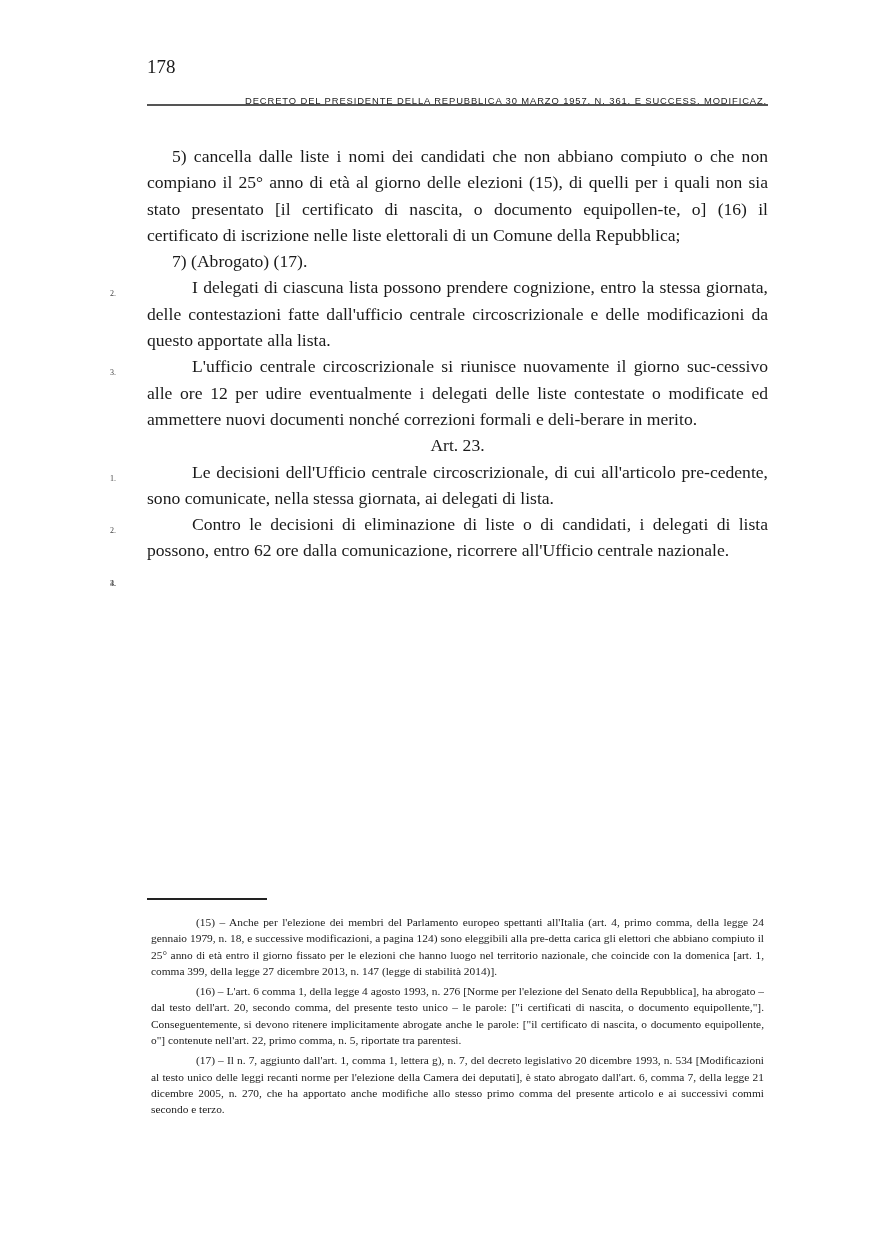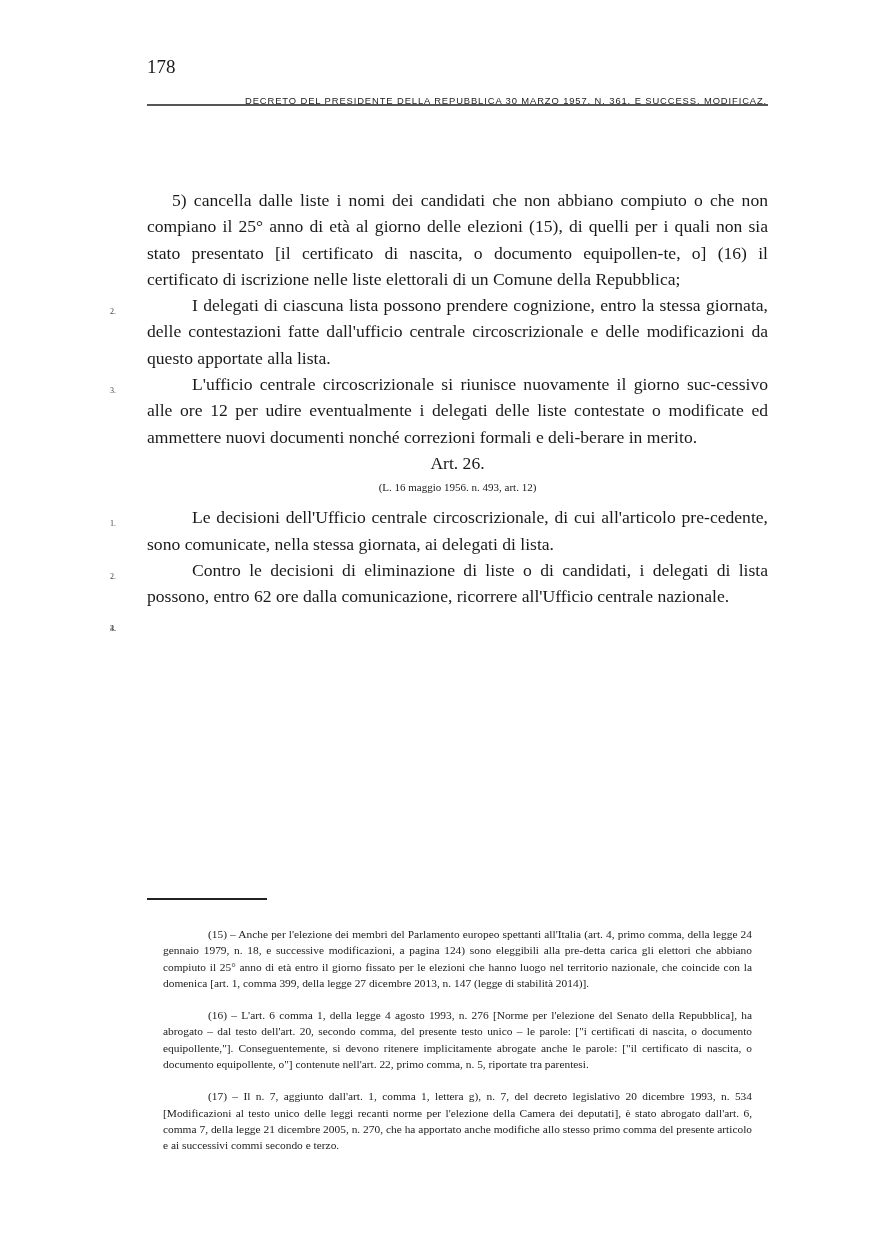--- a/index.html
+++ b/index.html
@@ -5,49 +5,49 @@
     html, body { margin: 0; padding: 0; background: #ffffff; }
     body { width: 876px; height: 1239px; position: relative; overflow: hidden;
            font-family: "Liberation Serif", "DejaVu Serif", serif; color: #1a1a1a; }
     .page-number { position: absolute; left: 147px; top: 56px; font-size: 19px; }
     .running-head { position: absolute; left: 212px; top: 95px; font-family: Liberation Sans, sans-serif;
                     font-size: 9.4px; letter-spacing: 0.9px; color: #222; white-space: nowrap; margin-left: 33px; }
     .head-rule { position: absolute; left: 147px; top: 104px; width: 621px; height: 2px; background: #555; }
     .body { position: absolute; left: 147px; top: 143px; width: 621px; font-size: 17.6px; line-height: 26.3px;
             text-align: justify; }
     .p { margin: 0; position: relative; }
-    .indent1 { text-indent: 25px; margin-top: 44px; }
+    .indent1 { text-indent: 25px; }
     .indent2 { text-indent: 45px; }
     .margin-num { position: absolute; left: -37px; top: 7px; font-size: 8px; color: #444; text-indent: 0; }
     .art-title { text-align: center; margin-top: 0; font-size: 17.6px; }
     .art-source { text-align: center; font-size: 11px; line-height: 22px; margin-bottom: 6px; }
     .fn-rule { position: absolute; left: 147px; top: 898px; width: 120px; height: 1.5px; background: #222; }
     .footnotes { position: absolute; left: 147px; top: 910px; width: 621px; font-size: 11.4px; line-height: 16.3px;
                  text-align: justify; font-family: "Liberation Serif", serif; }
-    .fn { margin: 16px; text-indent: 45px; }
+    .fn { margin: 4px; text-indent: 45px; }
   </style>
 </head>
 <body>
 
 <div class="page-number">178</div>
 <div class="running-head">DECRETO DEL PRESIDENTE DELLA REPUBBLICA 30 MARZO 1957, N. 361, E SUCCESS. MODIFICAZ.</div>
 <div class="head-rule"></div>
 
 <div class="body">
   <p class="p indent1">5) cancella dalle liste i nomi dei candidati che non abbiano compiuto o che non compiano il 25° anno di età al giorno delle elezioni (15), di quelli per i quali non sia stato presentato [il certificato di nascita, o documento equipollen-te, o] (16) il certificato di iscrizione nelle liste elettorali di un Comune della Repubblica;</p>
+  <p class="p indent1">7) (Abrogato) (17).</p>
 
   <p class="p indent2">
     <span class="margin-num">2.</span><span>I delegati di ciascuna lista possono prendere cognizione, entro la stessa giornata, delle contestazioni fatte dall'ufficio centrale circoscrizionale e delle modificazioni da questo apportate alla lista.</span>
   </p>
   <p class="p indent2">
     <span class="margin-num">3.</span><span>L'ufficio centrale circoscrizionale si riunisce nuovamente il giorno suc-cessivo alle ore 12 per udire eventualmente i delegati delle liste contestate o modificate ed ammettere nuovi documenti nonché correzioni formali e deli-berare in merito.</span>
   </p>
 
-  <div class="art-title">Art. 26.</div>
-  <div class="art-source">(L. 16 maggio 1956. n. 493, art. 12)</div>
+  <div class="art-title">Art. 23.</div>
 
   <p class="p indent2">
     <span class="margin-num">1.</span><span>Le decisioni dell'Ufficio centrale circoscrizionale, di cui all'articolo pre-cedente, sono comunicate, nella stessa giornata, ai delegati di lista.</span>
   </p>
   <p class="p indent2">
     <span class="margin-num">2.</span><span>Contro le decisioni di eliminazione di liste o di candidati, i delegati di lista possono, entro 62 ore dalla comunicazione, ricorrere all'Ufficio centrale nazionale.</span>
   </p>
   <p class="p indent2">
     <span class="margin-num">3.</span>
   </p>

